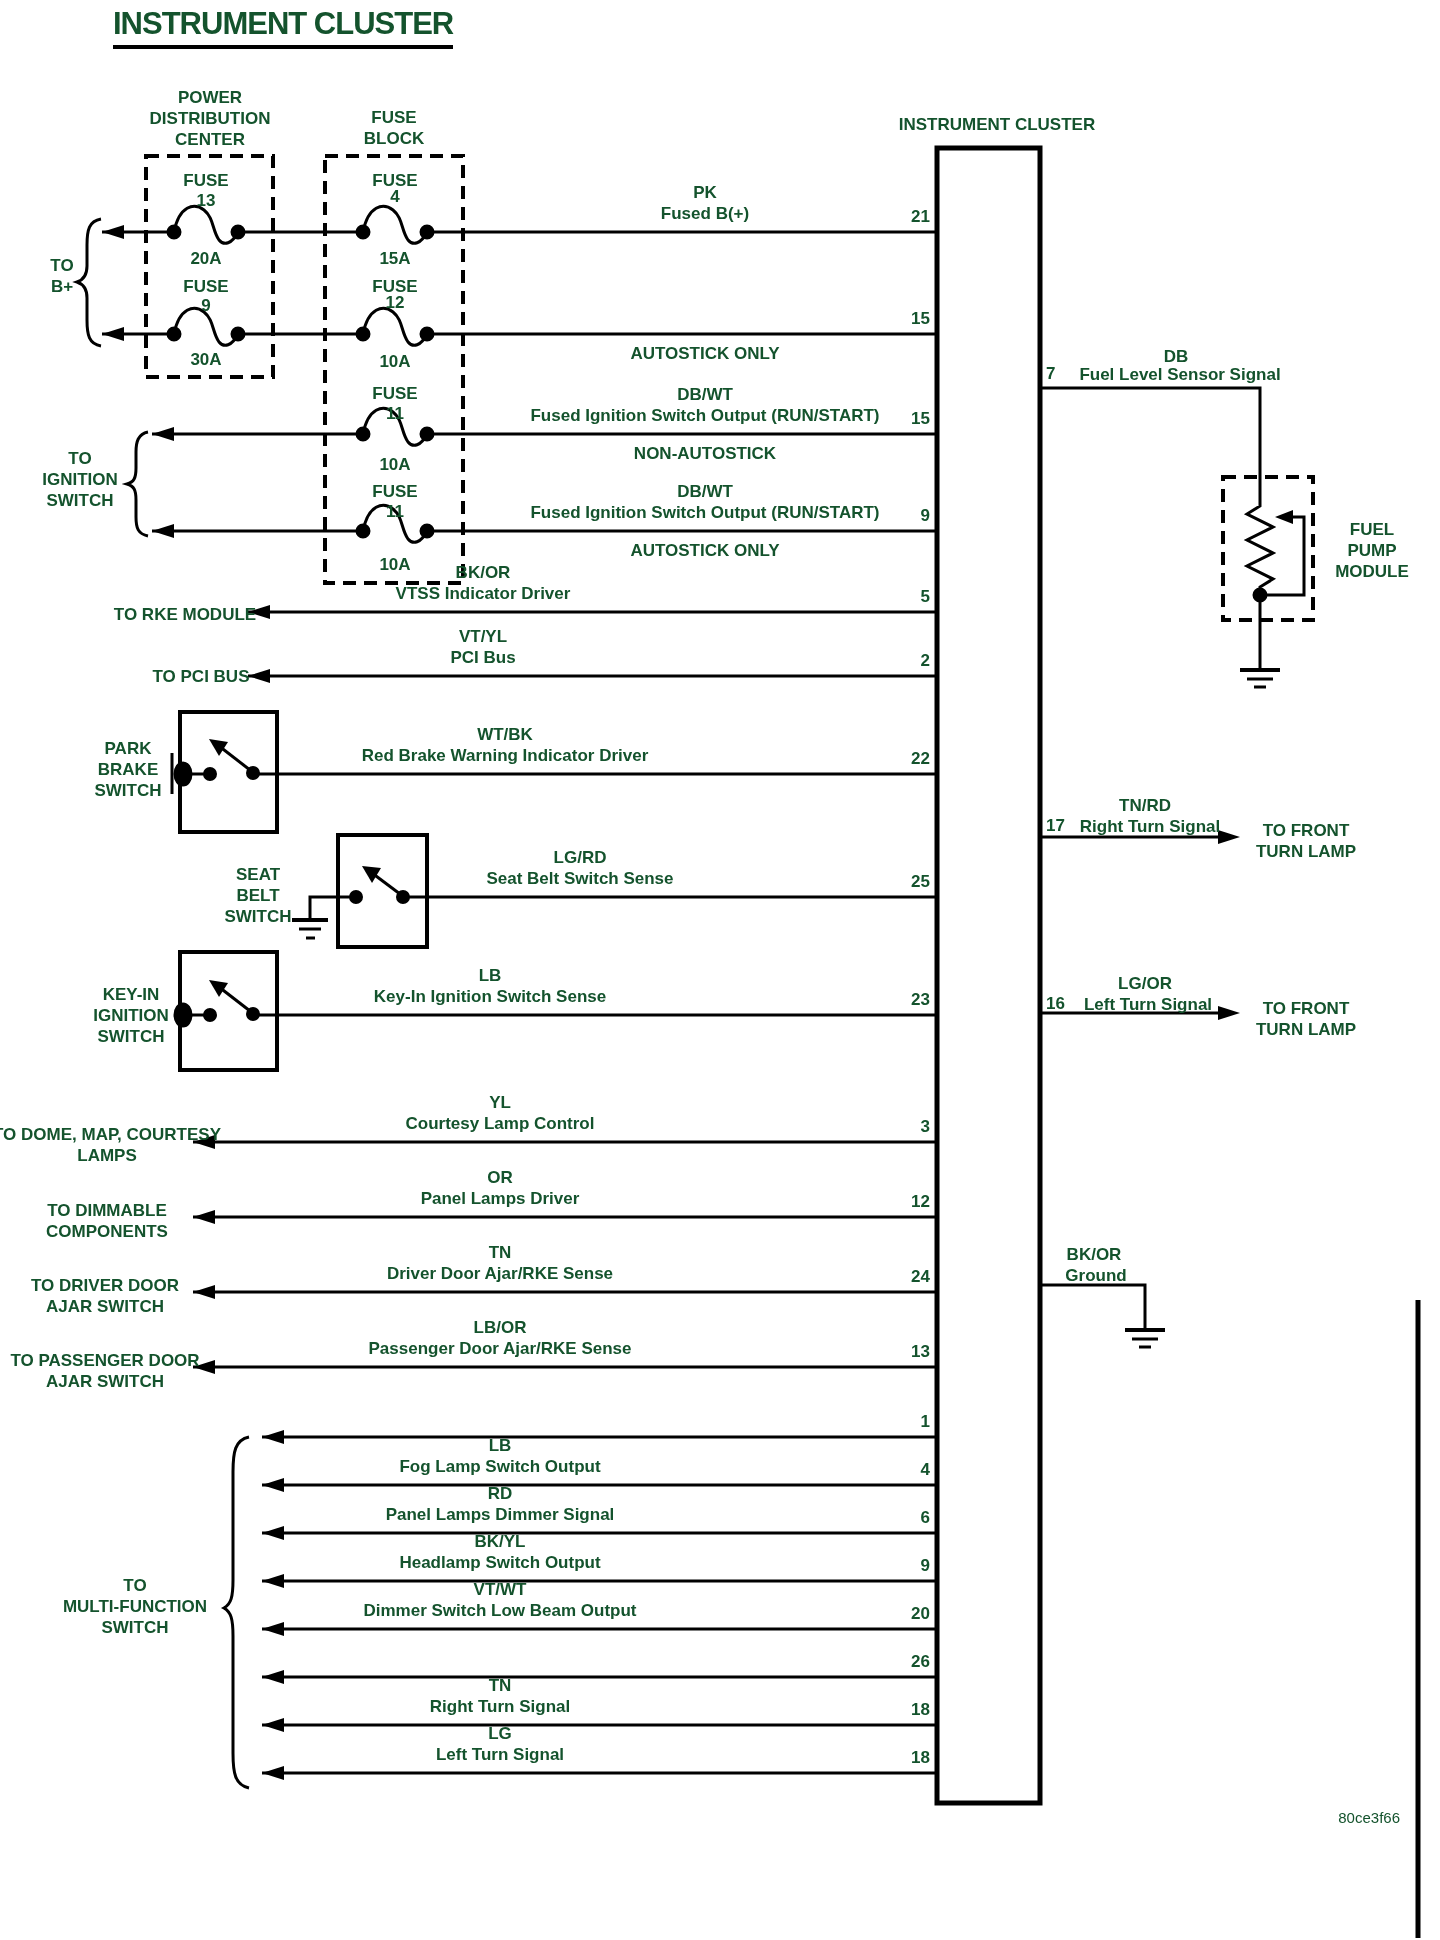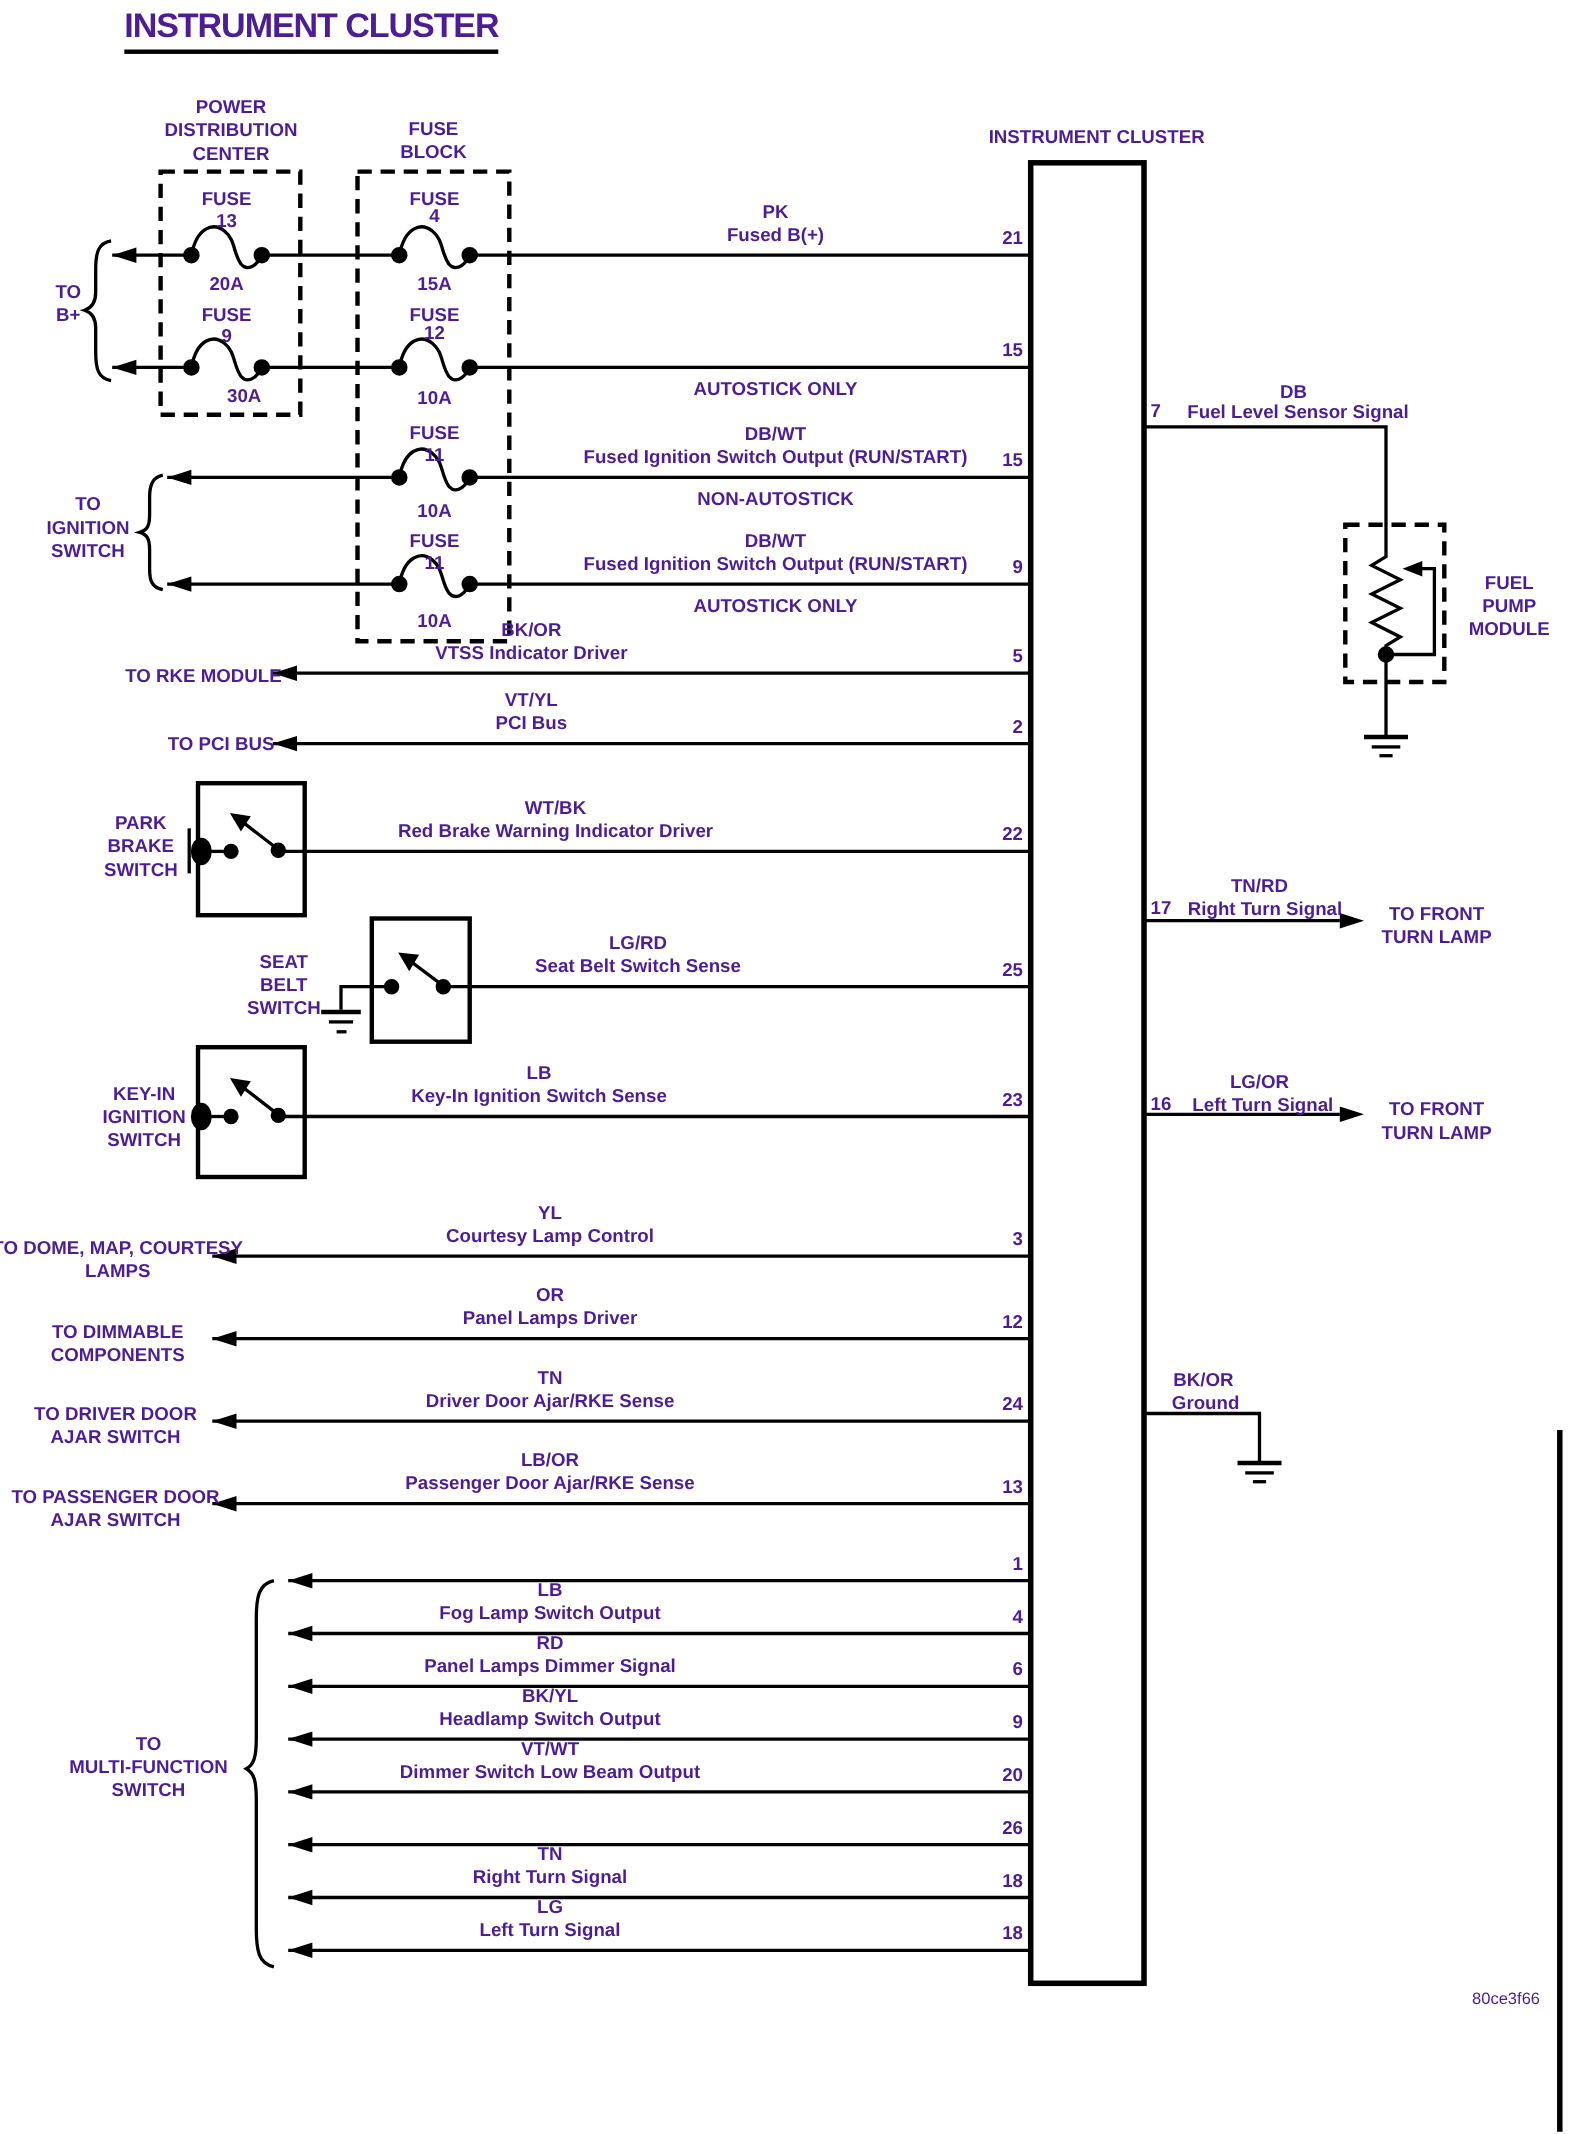--- a/index.html
+++ b/index.html
@@ -1,17 +1,17 @@
 <!DOCTYPE html>
 <html><head>
 <meta charset="utf-8">
 <style>
   html,body{margin:0;padding:0;background:#fff;}
   #page{position:relative;width:1440px;height:1940px;background:#ffffff;
-        font-family:"Liberation Sans",sans-serif;font-weight:bold;color:#4c1d95;overflow:hidden;}
+        font-family:"Liberation Sans",sans-serif;font-weight:bold;color:#14532d;overflow:hidden;}
   #wires{position:absolute;left:0;top:0;}
   .t{position:absolute;transform:translateX(-50%);text-align:center;
      font-size:17px;line-height:21px;white-space:pre;}
   .pin{position:absolute;width:70px;text-align:right;font-size:17px;line-height:19px;white-space:nowrap;}
   .rpin{position:absolute;font-size:17px;line-height:19px;white-space:nowrap;}
   #title{position:absolute;left:113px;top:6px;font-size:31px;letter-spacing:-1px;
          white-space:nowrap;border-bottom:4px solid #000;padding-bottom:3px;}
   .code{position:absolute;font-size:15px;font-weight:normal;white-space:nowrap;}
 </style>
 </head>
@@ -265,21 +265,21 @@
     <div class="pin" style="left:860px;top:1652px">26</div>
     <div class="t" style="left:500px;top:1675px"><div>TN</div><div>Right Turn Signal</div></div>
     <div class="pin" style="left:860px;top:1700px">18</div>
     <div class="t" style="left:500px;top:1723px"><div>LG</div><div>Left Turn Signal</div></div>
     <div class="pin" style="left:860px;top:1748px">18</div>
     <div class="t" style="left:206px;top:170px">FUSE</div>
     <div class="t" style="left:206px;top:190px">13</div>
     <div class="t" style="left:206px;top:248px">20A</div>
     <div class="t" style="left:206px;top:276px">FUSE</div>
     <div class="t" style="left:206px;top:295px">9</div>
-    <div class="t" style="left:222px;top:349px">30A</div>
+    <div class="t" style="left:206px;top:349px">30A</div>
     <div class="t" style="left:395px;top:170px">FUSE</div>
     <div class="t" style="left:395px;top:186px">4</div>
     <div class="t" style="left:395px;top:248px">15A</div>
     <div class="t" style="left:395px;top:276px">FUSE</div>
     <div class="t" style="left:395px;top:292px">12</div>
     <div class="t" style="left:395px;top:351px">10A</div>
     <div class="t" style="left:395px;top:383px">FUSE</div>
     <div class="t" style="left:395px;top:403px">11</div>
     <div class="t" style="left:395px;top:454px">10A</div>
     <div class="t" style="left:395px;top:481px">FUSE</div>

